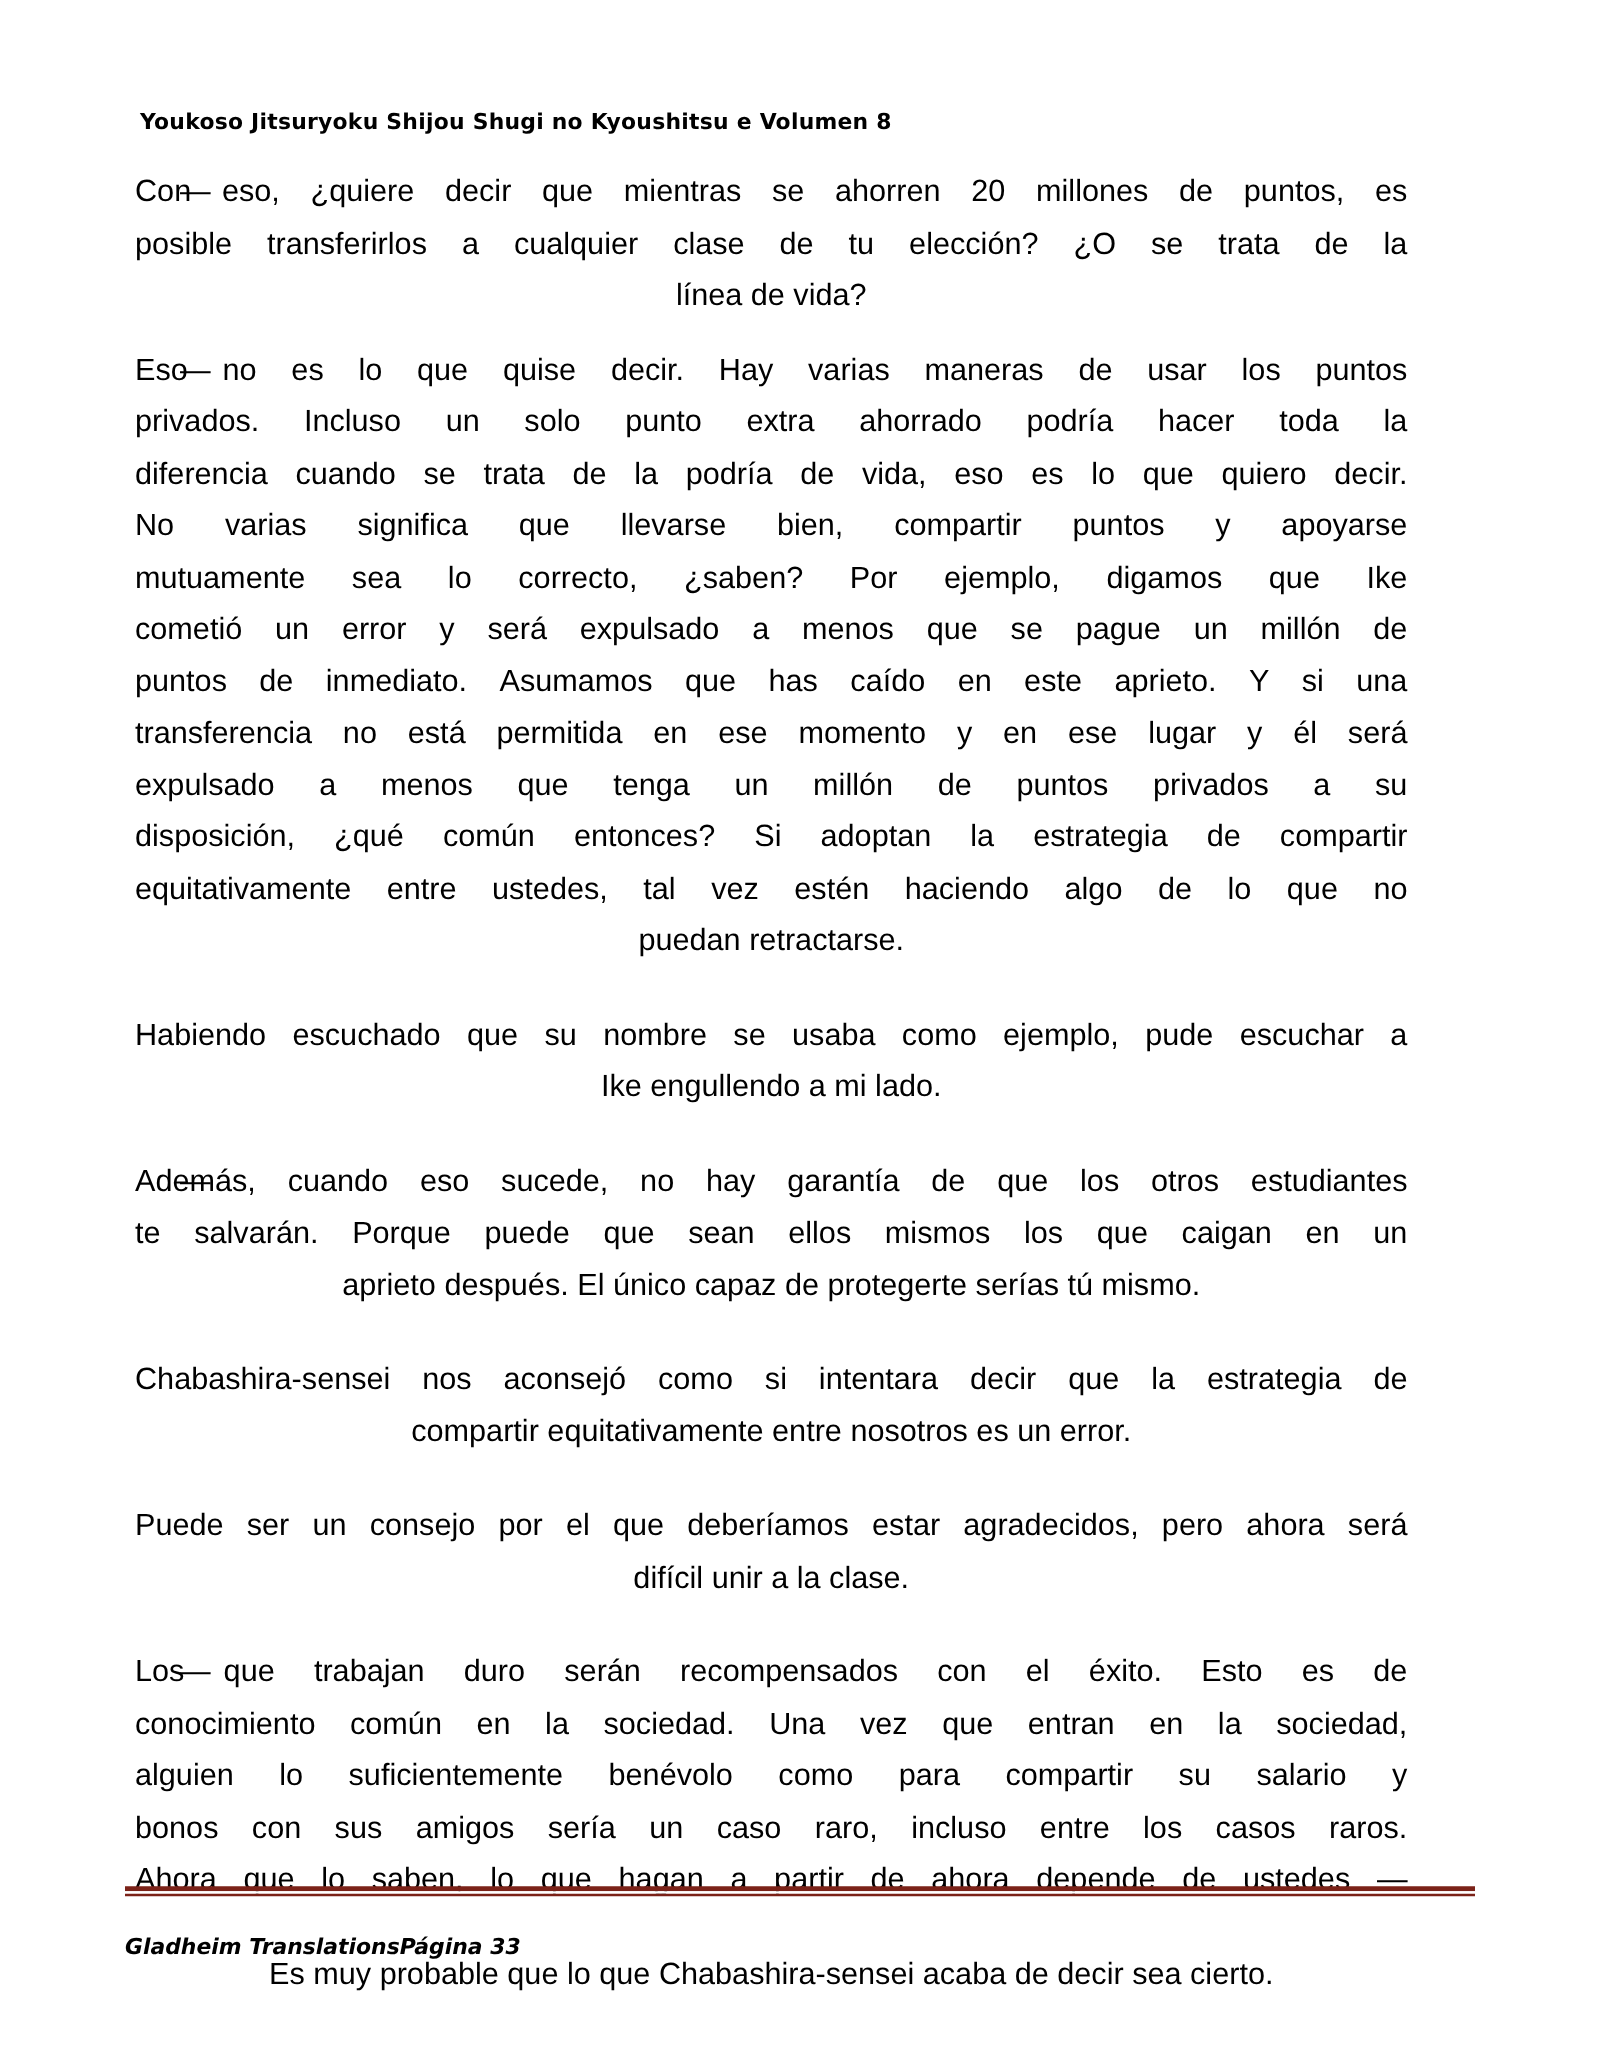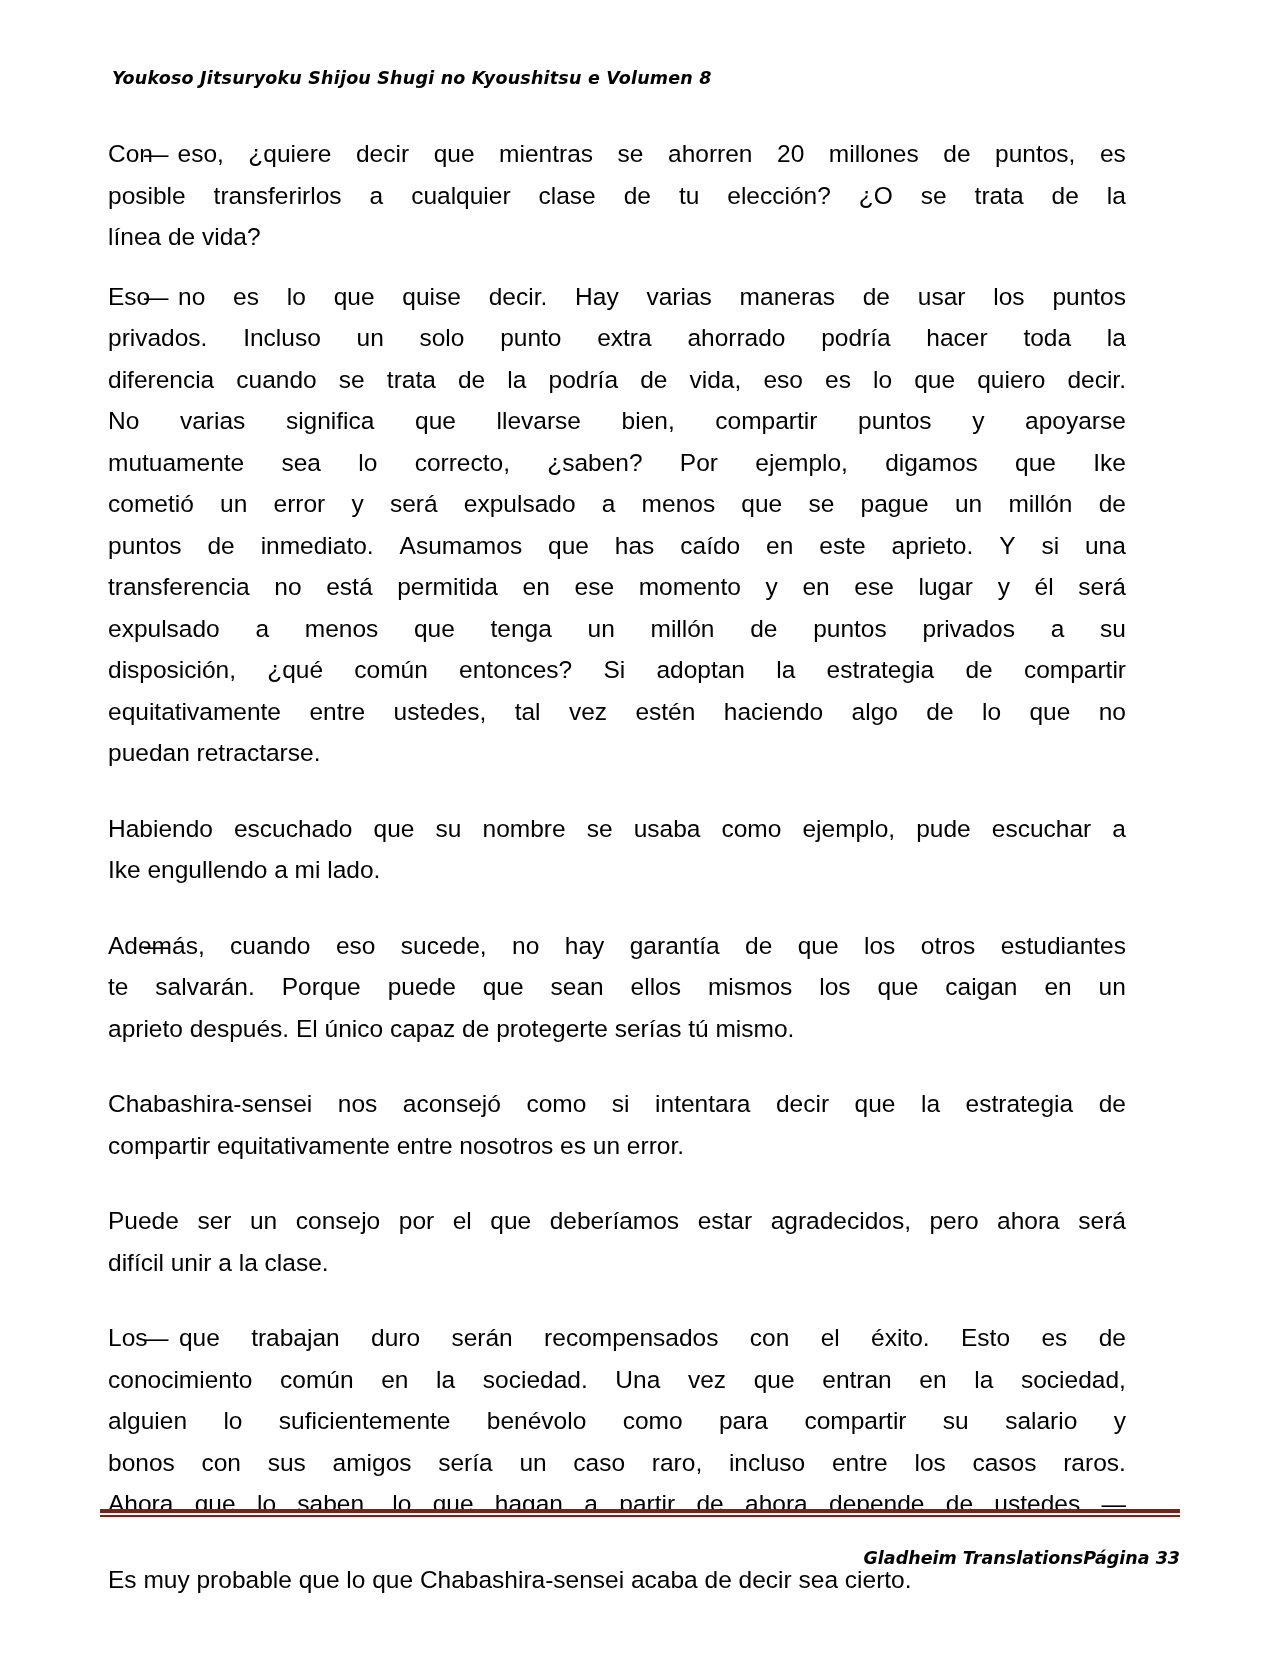--- a/index.html
+++ b/index.html
@@ -28,46 +28,46 @@
   
   .page-header {
     position: absolute;
     left: 112px;
     top: 68px;
     width: 1056px;
   }
   .header-title {
     font-family: "DejaVu Sans", sans-serif;
     font-weight: bold;
-    font-style: italic;
     font-size: 17.5px;
     letter-spacing: 0.2px;
     color: #000000;
     white-space: nowrap;
+    margin-top: 20px;
   }
 
   
   .content {
     position: absolute;
     left: 108px;
     top: 133px;
     width: 1018px;
   }
 
   
   .ln {
     display: flex;
     justify-content: space-between;
     height: 41.5px;
     line-height: 41.5px;
     white-space: nowrap;
   }
   .ln.last {
     display: block;
-    text-align: left;
+    text-align: center;
   }
   .ln > span {
     display: inline-block;
   }
   .dialogue-body {
   }
   .dash-marker {
     position: absolute;
     left: 36px;
     line-height: 41.5px;
@@ -103,21 +103,21 @@
     background: #ffffff;
     width: 100%;
   }
   .footer-rule-bottom {
     height: 2px;
     background: #7b2218;
     width: 100%;
   }
   .footer-row {
     display: flex;
-    justify-content: flex-end;
+    justify-content: flex-start;
     align-items: baseline;
     margin-top: 31px;
   }
   .footer-left, .footer-right {
     font-family: "DejaVu Sans", sans-serif;
     font-weight: bold;
     font-style: italic;
     font-size: 17.5px;
     color: #000000;
     white-space: nowrap;

